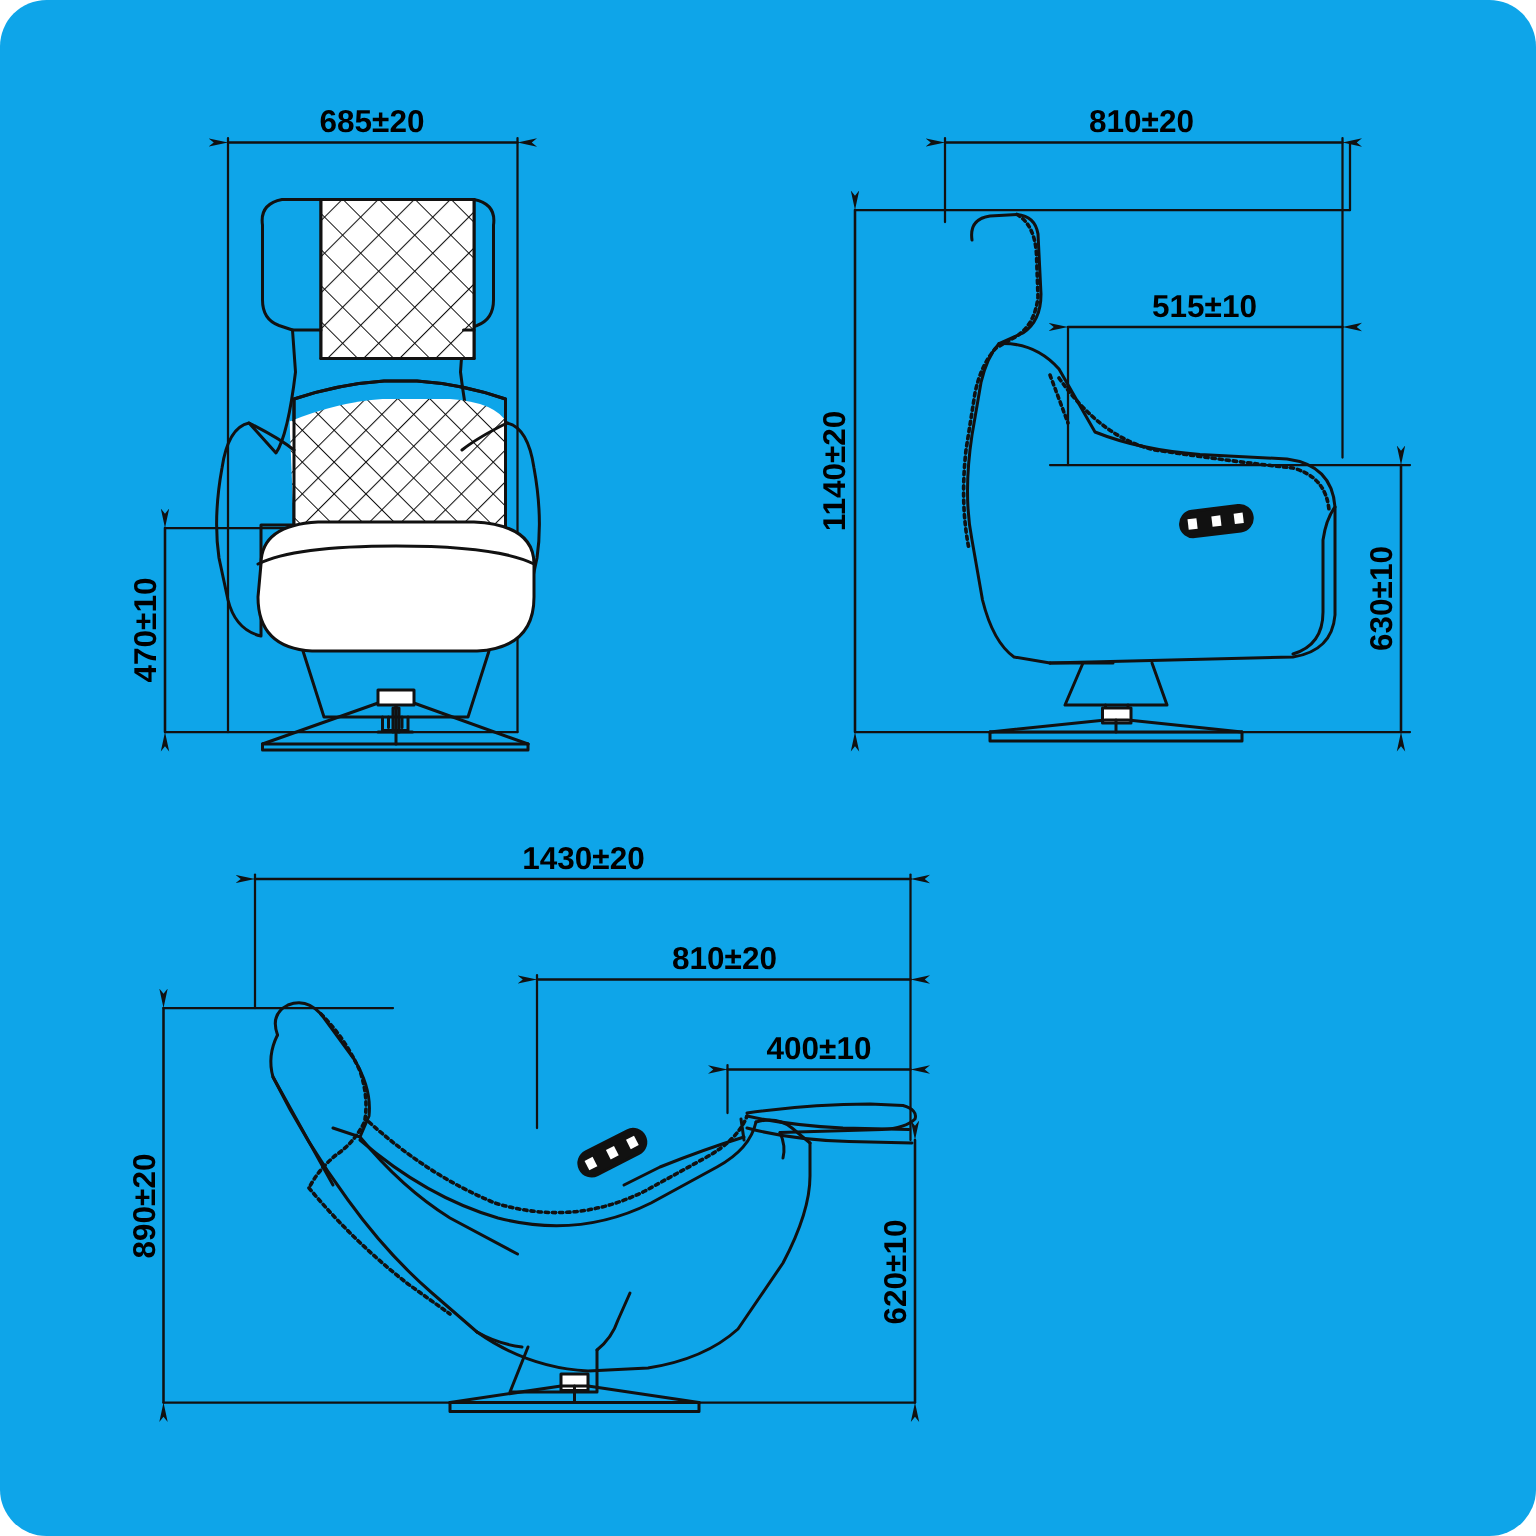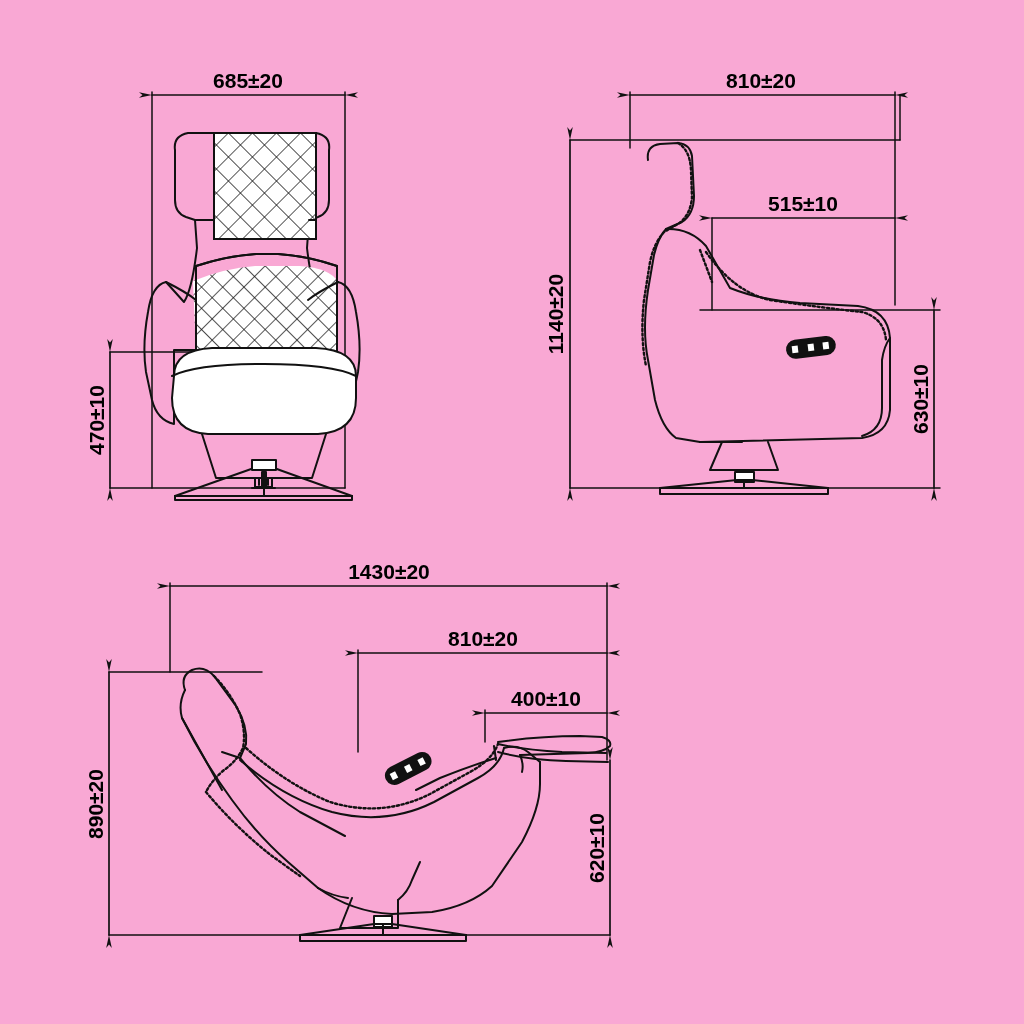--- a/index.html
+++ b/index.html
@@ -1,18 +1,18 @@
 <!DOCTYPE html>
 <html><head>
 <meta charset="utf-8">
 <style>
   html,body{margin:0;padding:0;background:#ffffff;}
   body{width:1024px;height:1024px;overflow:hidden;
        font-family:"Liberation Sans","DejaVu Sans",sans-serif;}
-  #sheet{position:relative;width:1024px;height:1024px;background:#f9a8d4;}
+  #sheet{position:relative;width:1024px;height:1024px;background:#0ea5e9;border-radius:31px;}
   svg{display:block;}
   .dimtext{font-family:"Liberation Sans","DejaVu Sans",sans-serif;
            font-size:21px;font-weight:700;fill:#000;letter-spacing:0px;}
   .dimtext-v{font-family:"Liberation Sans","DejaVu Sans",sans-serif;
              font-size:21px;font-weight:700;fill:#000;}
 </style>
 </head>
 <body>
 
 <div id="sheet">

